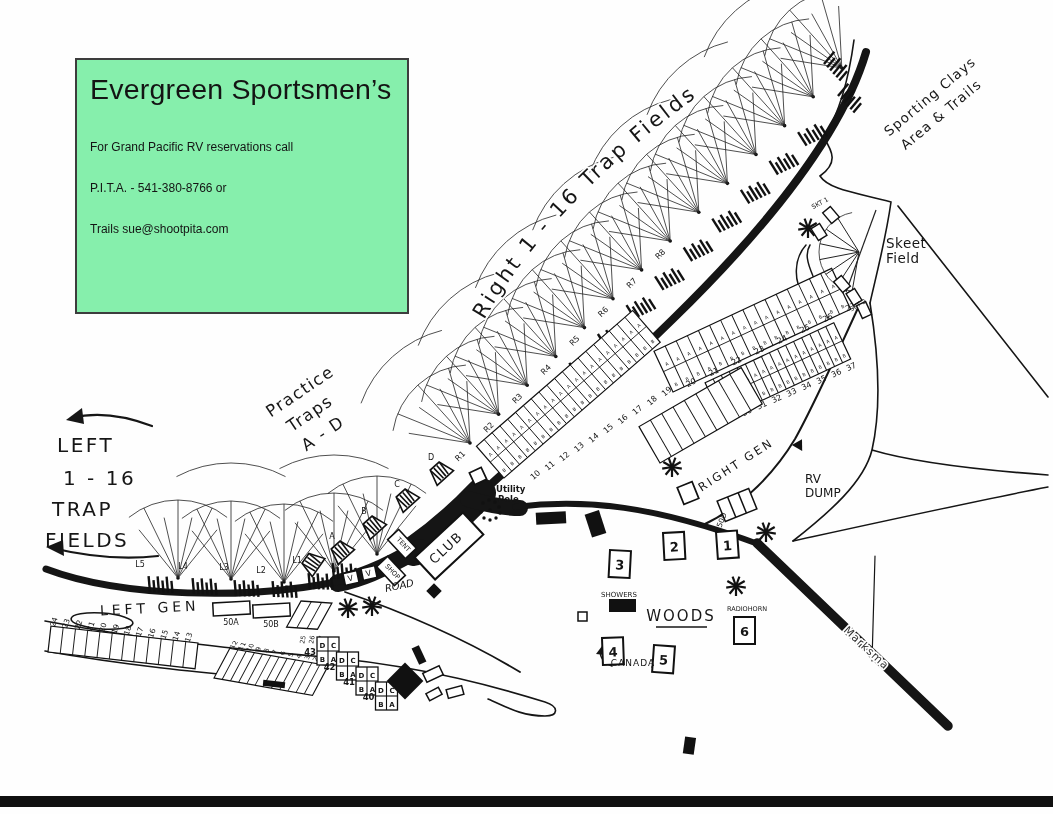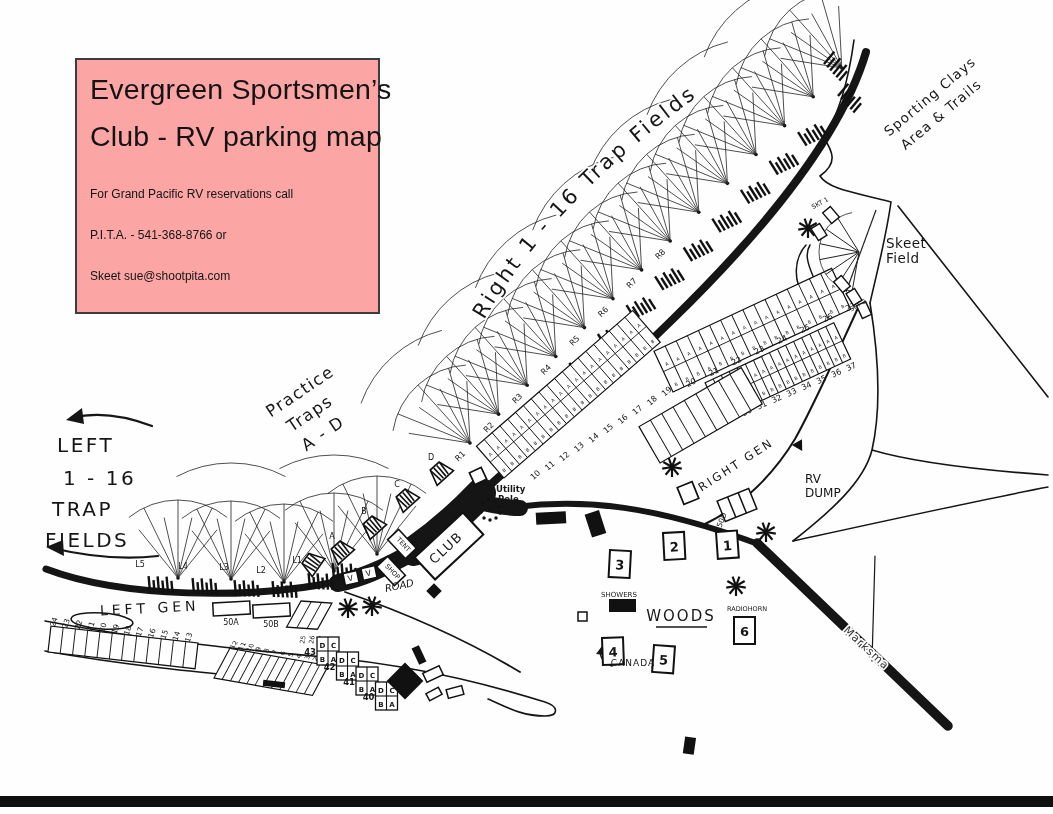--- a/index.html
+++ b/index.html
@@ -1,18 +1,18 @@
 <!DOCTYPE html>
 <html><head>
 <meta charset="utf-8">
 <style>
   html,body{margin:0;padding:0;background:#e8e8e8}
   .page{position:relative;width:1053px;height:814px;background:#fefefe;overflow:hidden;font-family:"Liberation Sans",sans-serif}
   .page > svg{position:absolute;left:0;top:0}
-  .infobox{position:absolute;left:75px;top:58px;width:305px;height:256px;border:2.5px solid #3d3d3d;background:#fca5a5;box-sizing:border-box;padding:6px 6px 4px 13px;color:#141414}
+  .infobox{position:absolute;left:75px;top:58px;width:334px;height:256px;border:2.5px solid #3d3d3d;background:#86efac;box-sizing:border-box;padding:6px 6px 4px 13px;color:#141414}
   .infobox .t{font-size:28.5px;line-height:47px;letter-spacing:.2px;white-space:nowrap}
   .infobox .b{font-size:12px;margin-top:27px;white-space:nowrap}
   text{fill:#161616;font-family:"DejaVu Sans",sans-serif}
   .halo{paint-order:stroke;stroke:#fff;stroke-width:3.5px;stroke-linejoin:round}
   .rtf{font-size:21px;letter-spacing:3px}
   .sc{font-size:13.5px;letter-spacing:1.2px;text-anchor:middle}
   .sk{font-size:13.5px;letter-spacing:.5px}
   .prac{font-size:16.5px;letter-spacing:1.5px;text-anchor:middle}
   .lt{font-size:20px;letter-spacing:2.5px}
   .hm{font-size:11.5px;letter-spacing:2.5px;text-anchor:middle}
@@ -1008,19 +1008,18 @@
   <text class="ut" x="498" y="502">Pole</text>
 
   <text class="tiny" transform="translate(821,205) rotate(-28)">SKT 1</text>
   <text class="tiny" transform="translate(859,307) rotate(-32)">SKT 2</text>
 
   <rect x="0" y="796" width="1053" height="11" fill="#101010"></rect>
 </svg>
 
 <div class="infobox">
   <div class="t">Evergreen Sportsmen’s</div>
-  <div class="t">Club - RV parking map</div>
   <div class="b">For Grand Pacific RV reservations call</div>
-  <div class="b">P.I.T.A. - 541-368-8766 or</div>
-  <div class="b">Skeet sue@shootpita.com</div>
+  <div class="b">P.I.T.A. - 541-380-8766 or</div>
+  <div class="b">Trails sue@shootpita.com</div>
 </div>
 
 </div>
 
 </body></html>

